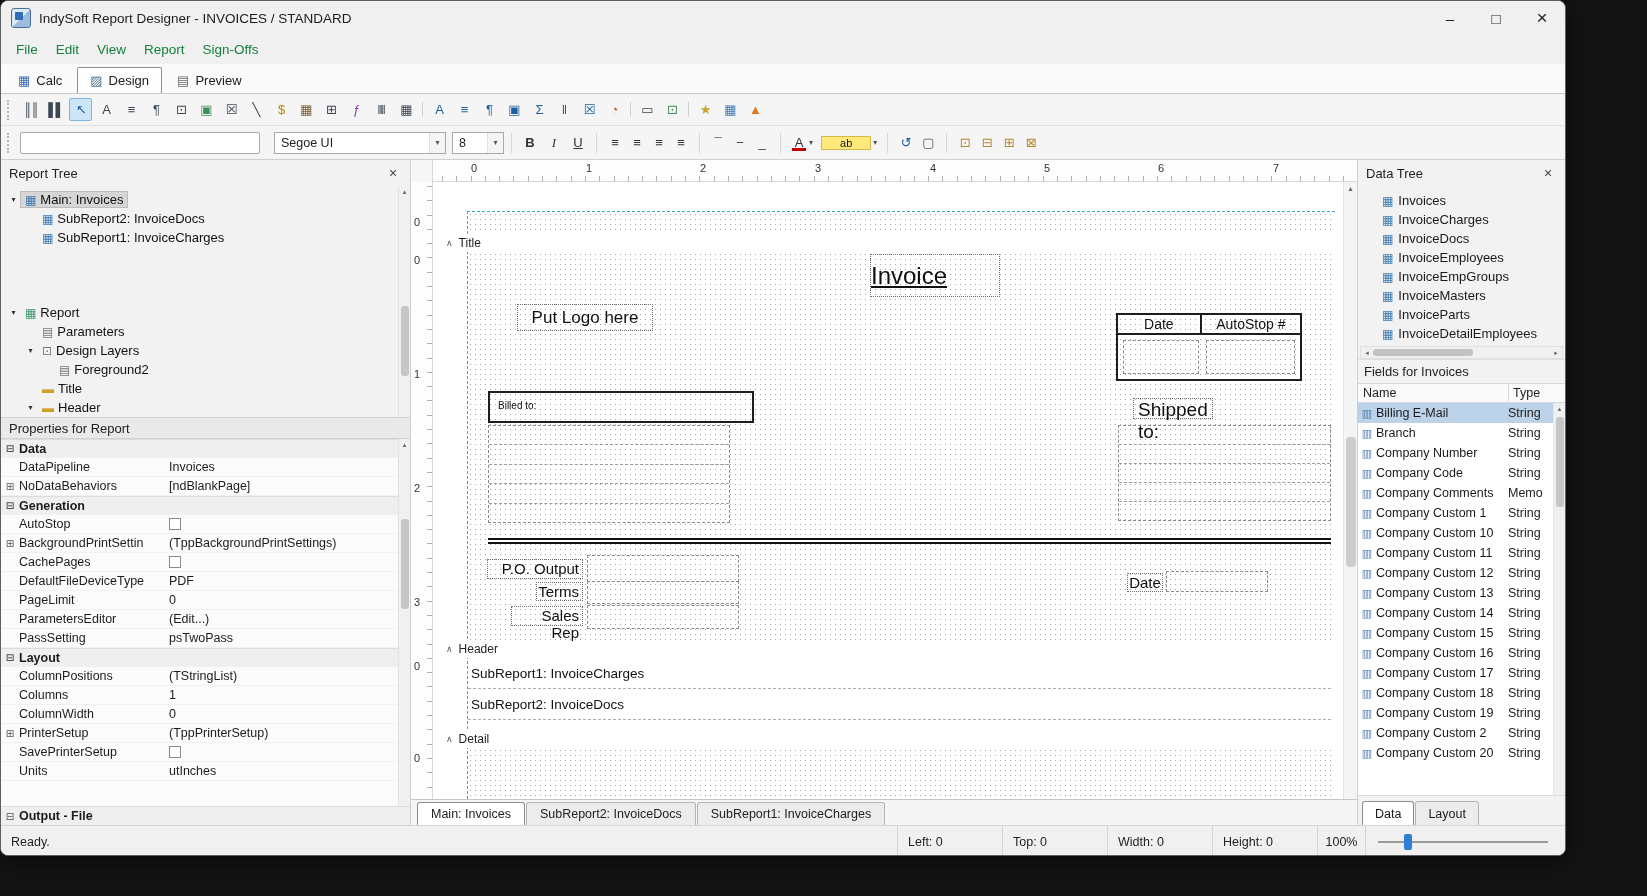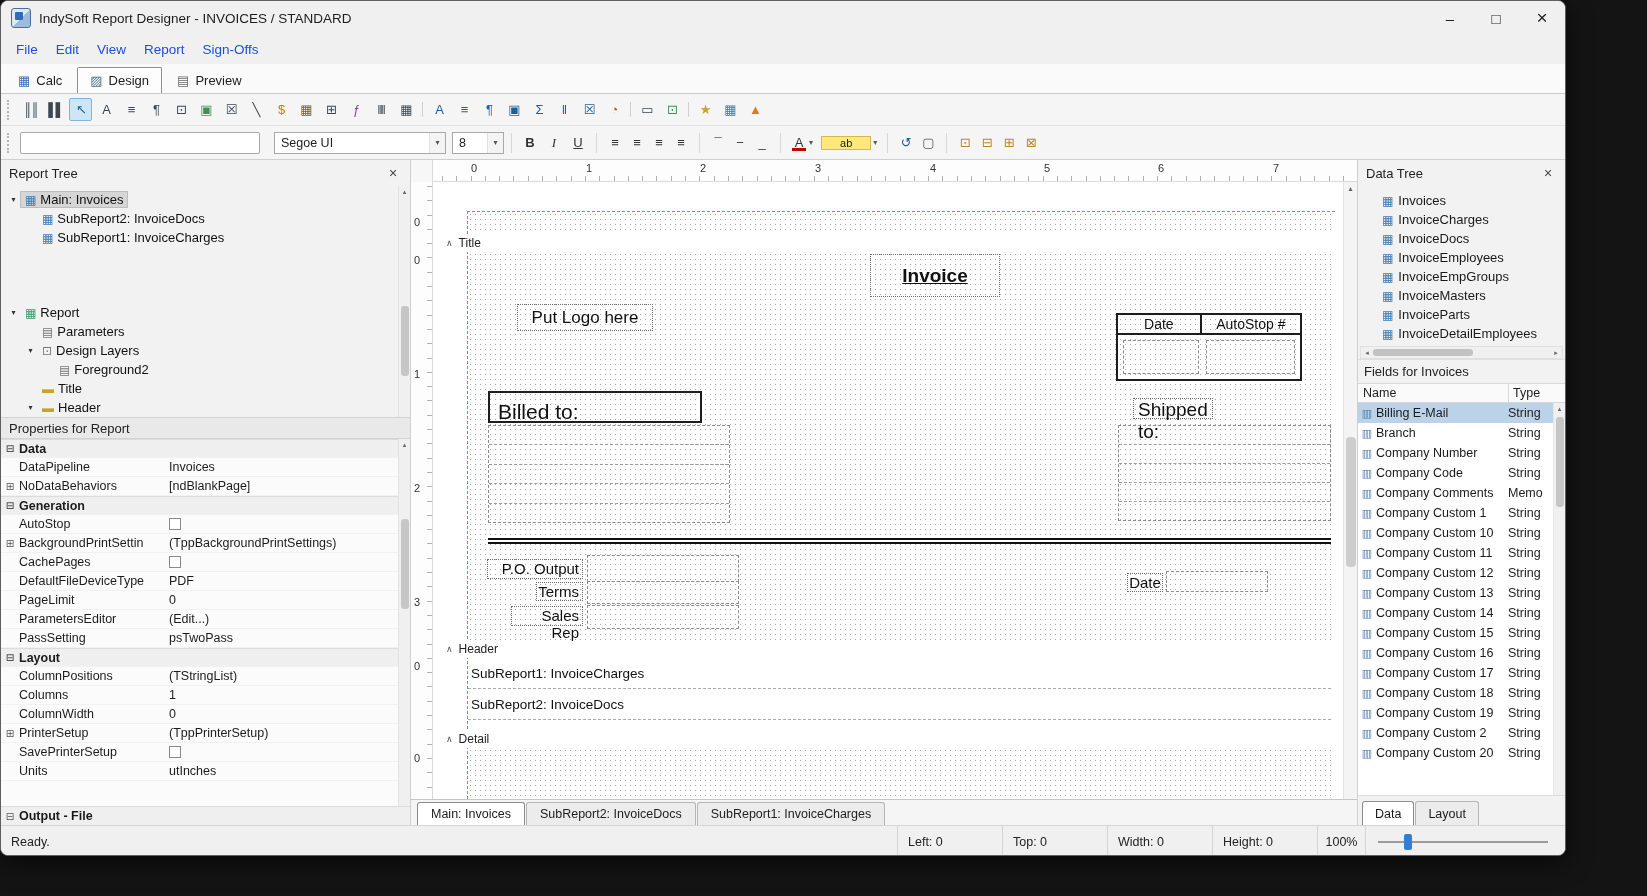--- a/index.html
+++ b/index.html
@@ -10,21 +10,21 @@
   .titlebar{height:34px;display:flex;align-items:center;background:#f0f0f0}
   .app-icon{width:20px;height:20px;margin:0 8px 0 10px;border:1px solid #4a6f9c;border-radius:3px;background:linear-gradient(135deg,#dce9f7 0 50%,#9dbbdd 50% 100%);position:relative}
   .app-icon:after{content:"";position:absolute;left:3px;top:3px;width:8px;height:8px;background:#2f6db3;border-radius:1px}
   .title-text{font-size:13.5px;color:#1d1d1d}
   .win-btns{margin-left:auto;display:flex;height:100%}
   .win-btn{width:46px;height:100%;display:flex;align-items:center;justify-content:center;font-size:15px;color:#222;cursor:default}
   .win-btn.close{font-size:19px}
 
   
   .menubar{height:29px;display:flex;align-items:center;background:#f0f0f0;padding-left:6px}
-  .menu-item{padding:4px 9px;color:#1d4ed8;font-size:13.5px}
+  .menu-item{padding:4px 9px;color:#15803d;font-size:13.5px}
 
   
   .modetabs{height:30px;background:#fafafa;border-bottom:1px solid #c9c9c9;display:flex;align-items:flex-end;padding-left:4px}
   .mode-tab{display:flex;align-items:center;gap:6px;height:26px;padding:0 12px;margin-right:2px;border:1px solid transparent;border-bottom:none;color:#222}
   .mode-tab.active{background:#fdfdfd;border-color:#8f8f8f;border-radius:2px 2px 0 0;box-shadow:inset 0 1px 0 #fff}
   .mt-icon{font-size:13px}
 
   
   .toolbar1{height:32px;background:#f5f5f5;border-bottom:1px solid #e2e2e2;display:flex;align-items:center;padding-left:2px}
   .toolbar2{height:34px;background:#f5f5f5;border-bottom:1px solid #cfcfcf;display:flex;align-items:center;padding-left:2px;gap:2px}
@@ -91,30 +91,30 @@
   .vnum{position:absolute;left:3px;font-size:11px;color:#333}
   .page-area{flex:1;position:relative;background:#fff;overflow:hidden}
   .grid{position:absolute;background-image:radial-gradient(circle,#a6a6a6 0.8px,transparent 0.95px);background-size:5px 5px}
   .pg-top-dash{position:absolute;left:34px;right:8px;top:29px;border-top:1px dashed #3aa6c9}
   .pg-left-dash{position:absolute;left:34px;top:29px;bottom:0;border-left:1px dashed #3aa6c9}
   .band-row{position:absolute;left:0;right:0;height:18px;background:#fff;display:flex;align-items:center;gap:6px;padding-left:13px;font-size:12px;color:#222}
   .band-caret{font-size:9px;color:#555}
   .cv{position:absolute;color:#101010}
   .dotted{border:1px dotted #6e6e6e}
   .dashedb{border:1px dashed #8a8a8a}
-  .el-invoice{left:437px;top:72px;width:130px;height:43px;font-size:19px;font-weight:bold;text-decoration:underline;text-align:center;line-height:41px}
+  .el-invoice{left:437px;top:72px;width:130px;height:43px;font-size:24px;font-weight:normal;text-decoration:underline;line-height:41px}
   .el-logo{left:84px;top:122px;width:136px;height:27px;font-size:17px;text-align:center;line-height:25px}
   .el-datetable{left:683px;top:131px;width:186px}
   .dt-head{display:flex;height:22px;border:2px solid #1d1d1d;font-size:14px}
   .dt-head .c{flex:1;display:flex;align-items:center;justify-content:center}
   .dt-head .c:first-child{border-right:2px solid #1d1d1d;flex:0 0 46%}
   .dt-body{display:flex;height:46px;border:2px solid #1d1d1d;border-top:none}
   .dt-body .c{flex:1;margin:5px;border:1px dashed #8a8a8a}
   .dt-body .c:first-child{flex:0 0 42%;margin-right:2px}
-  .el-billed{left:55px;top:209px;width:214px;height:32px;border:2px solid #1d1d1d;font-size:21px;padding:7px 0 0 8px}
+  .el-billed{left:55px;top:209px;width:266px;height:32px;border:2px solid #1d1d1d;font-size:10px;padding:7px 0 0 8px}
   .addr-box{display:flex;flex-direction:column}
   .addr-box .ln{flex:1;border-bottom:1px dashed #9a9a9a}
   .addr-box .ln:last-child{border-bottom:none}
   .el-billed-box{left:55px;top:243px;width:242px;height:98px}
   .el-shipped-label{left:700px;top:216px;width:80px;height:21px;font-size:19px;padding-left:4px}
   .el-shipped-box{left:685px;top:243px;width:213px;height:96px}
   .el-dline{left:55px;top:356px;width:843px;height:6px;border-top:2px solid #111;border-bottom:2px solid #111}
   .lbl{font-size:15px;text-align:right;padding-right:3px}
   .el-po-label{left:54px;top:377px;width:96px;height:20px}
   .el-po-box{left:154px;top:373px;width:152px;height:27px}

